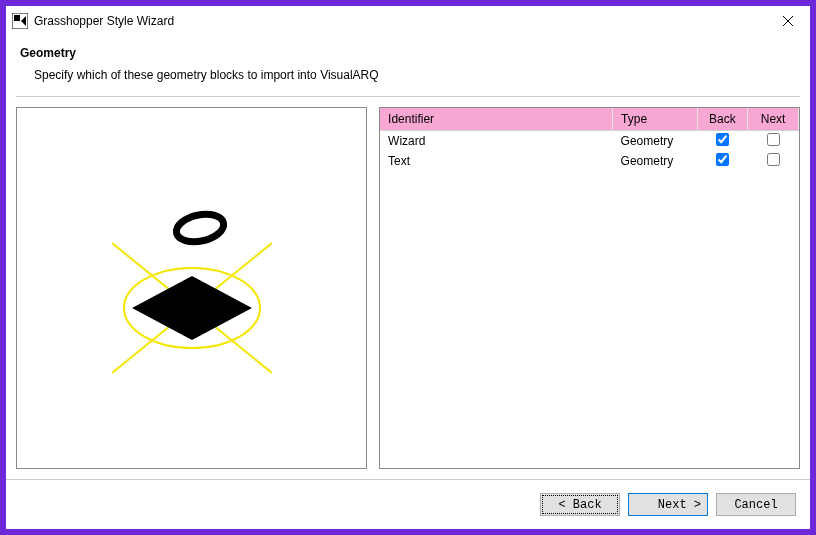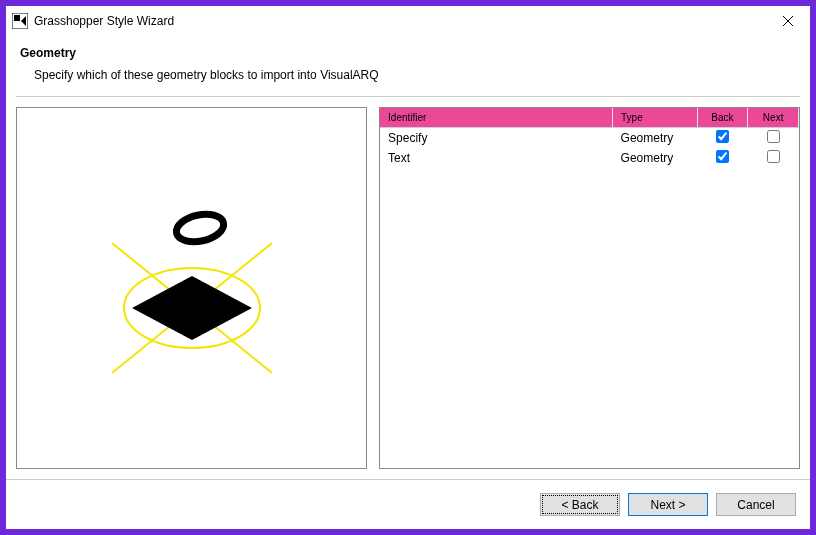--- a/index.html
+++ b/index.html
@@ -63,25 +63,25 @@
 .table-pane {
   flex: 1.2;
   border: 1px solid #888;
   background: #fff;
   overflow: auto;
 }
 table { width: 100%; border-collapse: collapse; }
 th {
   text-align: left;
   font-weight: normal;
-  background: #ec4899;
+  background: #f9a8d4;
   border-bottom: 1px solid #d0d0d0;
   border-right: 1px solid #e4e4e4;
   padding: 4px 8px;
-  font-size: 10px;
+  font-size: 12px;
   margin-left: 44px;
 }
 td {
   padding: 2px 8px;
   font-size: 12px;
 }
 th.center, td.center { text-align: center; }
 input[type=checkbox] {
   width: 13px; height: 13px;
   margin: 0;
@@ -93,27 +93,28 @@
   align-items: center;
   gap: 8px;
   padding: 0 14px;
   border-top: 1px solid #ccc;
   margin-top: 10px;
 }
 button.wbtn {
   width: 80px; height: 23px;
   background: #e1e1e1;
   border: 1px solid #adadad;
-  font-family: Liberation Sans, sans-serif;
+  font-family: Liberation Mono, monospace;
   font-size: 12px;
   cursor: pointer;
 }
 button.wbtn.default {
   border: 1px solid #0078d7;
   background: #e1e1e1;
+  text-align: right;
 }
 button.wbtn.focused {
   outline: 1px dotted #000;
   outline-offset: -3px;
 }
 </style>
 </head>
 <body>
 
 <div class="window">
@@ -165,21 +166,21 @@
         <thead>
           <tr>
             <th style="width:55%">Identifier</th>
             <th style="width:20%">Type</th>
             <th style="width:12%" class="center">Back</th>
             <th style="width:12%" class="center">Next</th>
           </tr>
         </thead>
         <tbody>
           <tr>
-            <td>Specify</td>
+            <td>Wizard</td>
             <td>Geometry</td>
             <td class="center"><input type="checkbox" checked="" style=""></td>
             <td class="center"><input type="checkbox" style=""></td>
           </tr>
           <tr>
             <td>Text</td>
             <td>Geometry</td>
             <td class="center"><input type="checkbox" checked="" style=""></td>
             <td class="center"><input type="checkbox" style=""></td>
           </tr>

